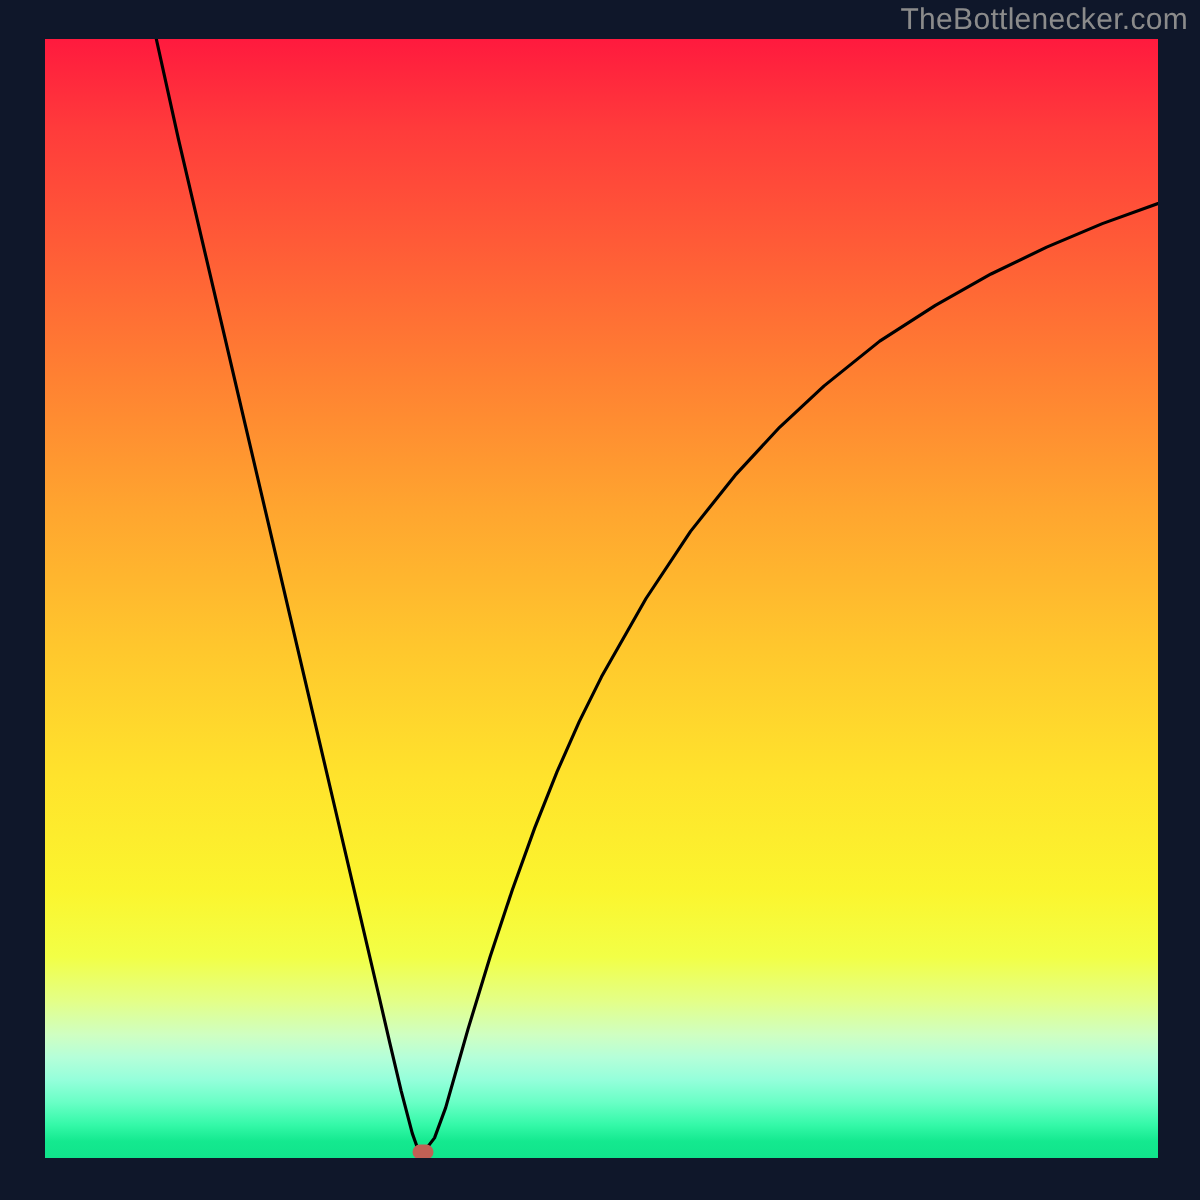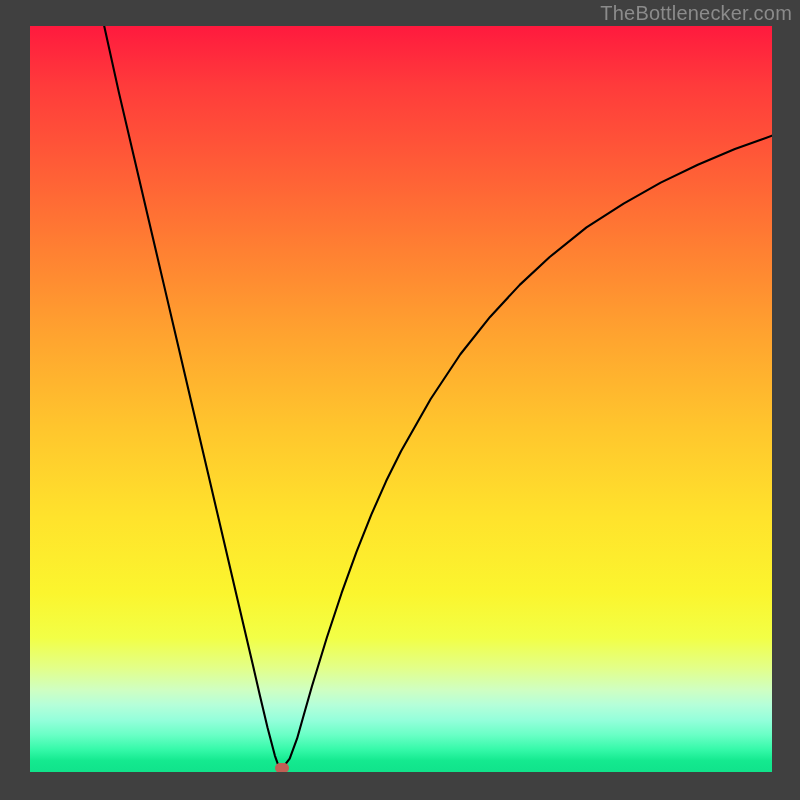--- a/index.html
+++ b/index.html
@@ -6,21 +6,21 @@
     margin: 0;
     padding: 0;
     width: 800px;
     height: 800px;
     overflow: hidden;
     font-family: Arial, Helvetica, sans-serif;
   }
   .frame {
     width: 800px;
     height: 800px;
-    background: #404040;
+    background: #0f172a;
     position: relative;
     box-sizing: border-box;
   }
   .watermark {
     position: absolute;
     top: 2px;
     right: 8px;
     color: #8b8b8b;
     font-size: 20px;
     font-weight: 500;

